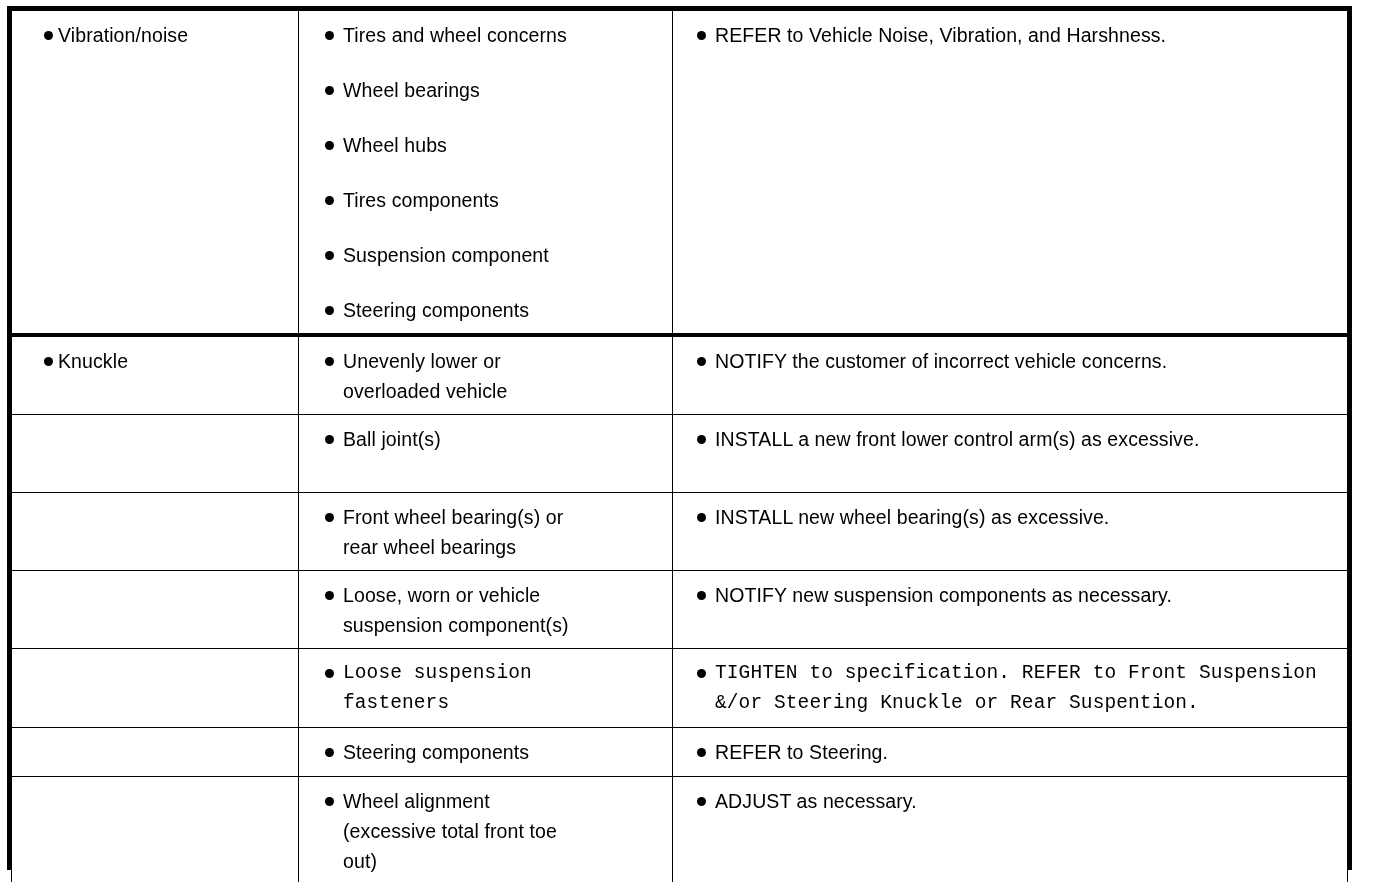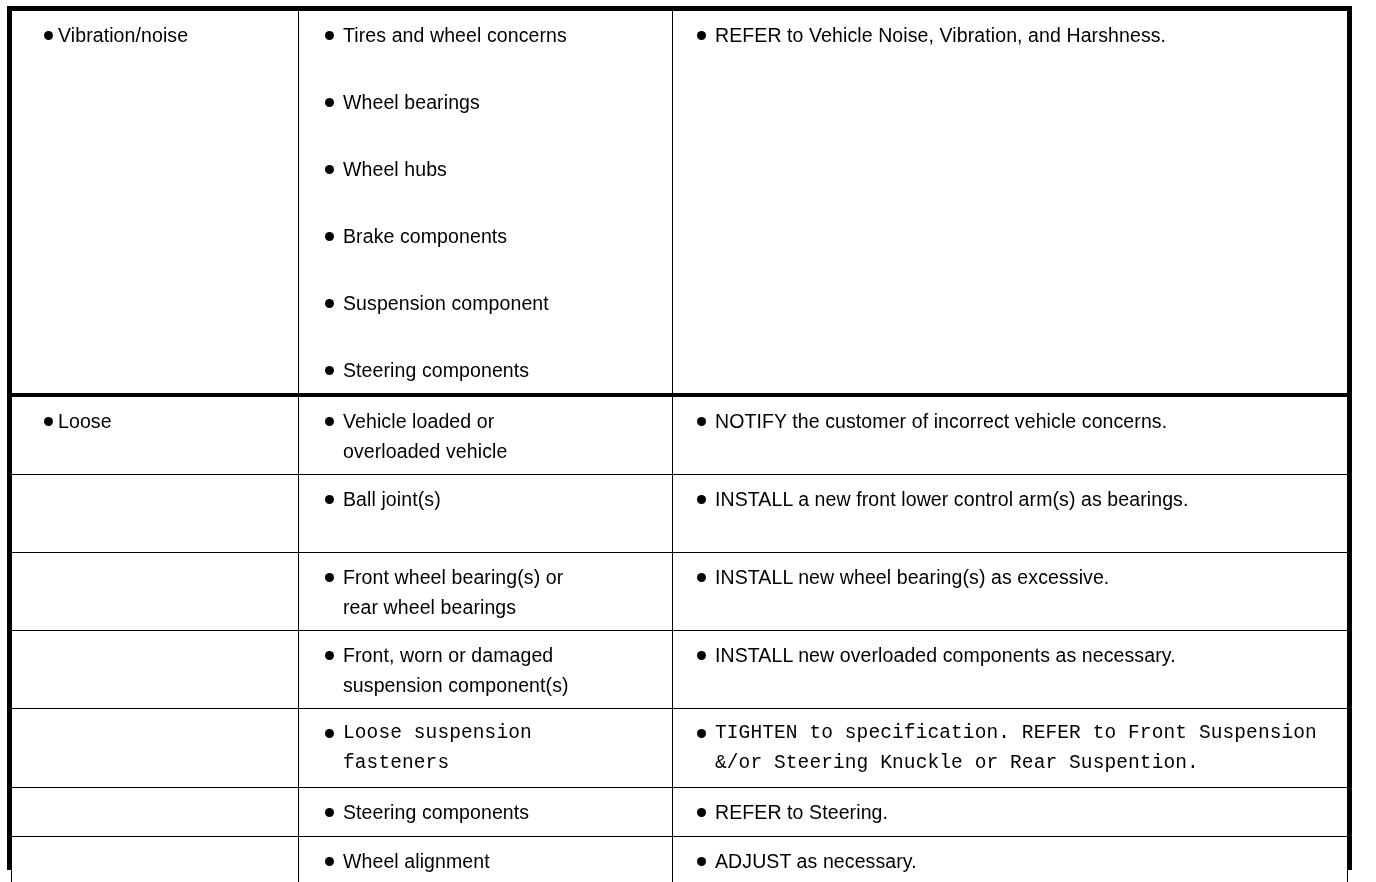--- a/index.html
+++ b/index.html
@@ -75,21 +75,21 @@
   ul.bullets > li {
     position: relative;
     padding-left: 33px;
     margin: 0 0 0 0;
     font-size: 19.5px;
     line-height: 30px;
     letter-spacing: 0.1px;
     white-space: pre-line;
   }
   ul.bullets > li + li {
-    margin-top: 37px;
+    margin-top: 25px;
   }
   ul.bullets > li .bullet-dot {
     position: absolute;
     left: 9px;
     top: 11px;
     width: 9px;
     height: 9px;
     border-radius: 50%;
     background: #000000;
     display: block;
@@ -138,46 +138,46 @@
                   <li><span class="bullet-dot"></span><span class="bullet-text">Vibration/noise</span></li>
                 </ul>
               </div>
             </td>
             <td class="col-source">
               <div class="cell-inner">
                 <ul class="bullets">
                   <li><span class="bullet-dot"></span><span class="bullet-text">Tires and wheel concerns</span></li>
                   <li><span class="bullet-dot"></span><span class="bullet-text">Wheel bearings</span></li>
                   <li><span class="bullet-dot"></span><span class="bullet-text">Wheel hubs</span></li>
-                  <li><span class="bullet-dot"></span><span class="bullet-text">Brake components</span></li>
+                  <li><span class="bullet-dot"></span><span class="bullet-text">Tires components</span></li>
                   <li><span class="bullet-dot"></span><span class="bullet-text">Suspension component</span></li>
                   <li><span class="bullet-dot"></span><span class="bullet-text">Steering components</span></li>
                 </ul>
               </div>
             </td>
             <td class="col-action">
               <div class="cell-inner">
                 <ul class="bullets tight">
                   <li><span class="bullet-dot"></span><span class="bullet-text">REFER to Vehicle Noise, Vibration, and Harshness.</span></li>
                 </ul>
               </div>
             </td>
           </tr>
           <tr style="height: 79px;">
             <td class="col-condition">
               <div class="cell-inner">
                 <ul class="bullets tight">
-                  <li><span class="bullet-dot"></span><span class="bullet-text">Loose</span></li>
-                </ul>
-              </div>
-            </td>
-            <td class="col-source">
-              <div class="cell-inner">
-                <ul class="bullets tight">
-                  <li><span class="bullet-dot"></span><span class="bullet-text">Vehicle loaded or
+                  <li><span class="bullet-dot"></span><span class="bullet-text">Knuckle</span></li>
+                </ul>
+              </div>
+            </td>
+            <td class="col-source">
+              <div class="cell-inner">
+                <ul class="bullets tight">
+                  <li><span class="bullet-dot"></span><span class="bullet-text">Unevenly lower or
 overloaded vehicle</span></li>
                 </ul>
               </div>
             </td>
             <td class="col-action">
               <div class="cell-inner">
                 <ul class="bullets tight">
                   <li><span class="bullet-dot"></span><span class="bullet-text">NOTIFY the customer of incorrect vehicle concerns.</span></li>
                 </ul>
               </div>
@@ -192,21 +192,21 @@
             <td class="col-source">
               <div class="cell-inner">
                 <ul class="bullets tight">
                   <li><span class="bullet-dot"></span><span class="bullet-text">Ball joint(s)</span></li>
                 </ul>
               </div>
             </td>
             <td class="col-action">
               <div class="cell-inner">
                 <ul class="bullets tight">
-                  <li><span class="bullet-dot"></span><span class="bullet-text">INSTALL a new front lower control arm(s) as bearings.</span></li>
+                  <li><span class="bullet-dot"></span><span class="bullet-text">INSTALL a new front lower control arm(s) as excessive.</span></li>
                 </ul>
               </div>
             </td>
           </tr>
           <tr style="height: 77px;">
             <td class="col-condition">
               <div class="cell-inner">
                 <div class="empty-cell"></div>
               </div>
             </td>
@@ -228,29 +228,29 @@
           </tr>
           <tr style="height: 77px;">
             <td class="col-condition">
               <div class="cell-inner">
                 <div class="empty-cell"></div>
               </div>
             </td>
             <td class="col-source">
               <div class="cell-inner">
                 <ul class="bullets tight">
-                  <li><span class="bullet-dot"></span><span class="bullet-text">Front, worn or damaged
+                  <li><span class="bullet-dot"></span><span class="bullet-text">Loose, worn or vehicle
 suspension component(s)</span></li>
                 </ul>
               </div>
             </td>
             <td class="col-action">
               <div class="cell-inner">
                 <ul class="bullets tight">
-                  <li><span class="bullet-dot"></span><span class="bullet-text">INSTALL new overloaded components as necessary.</span></li>
+                  <li><span class="bullet-dot"></span><span class="bullet-text">NOTIFY new suspension components as necessary.</span></li>
                 </ul>
               </div>
             </td>
           </tr>
           <tr style="height: 79px; font-family: Liberation Mono, monospace;">
             <td class="col-condition">
               <div class="cell-inner">
                 <div class="empty-cell"></div>
               </div>
             </td>

